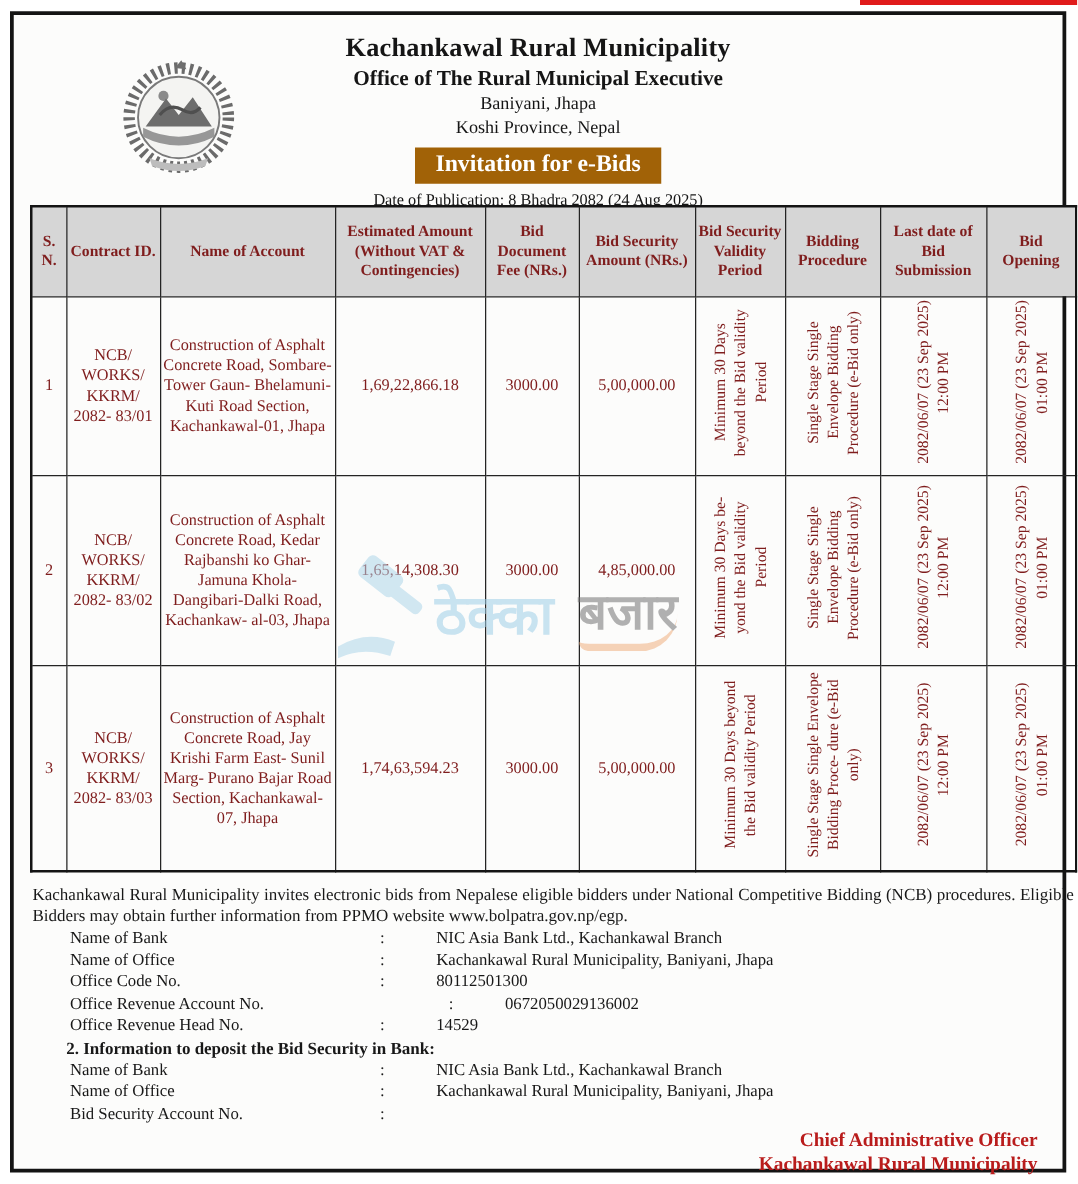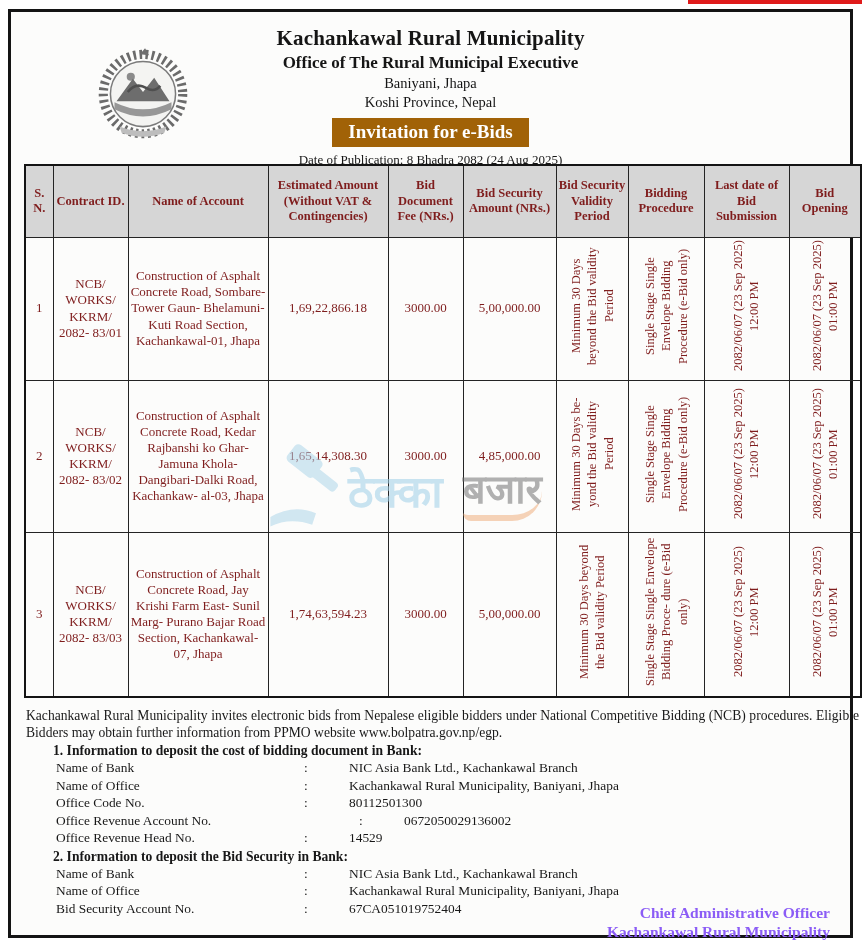--- a/index.html
+++ b/index.html
@@ -37,21 +37,21 @@
   .wm-w2 { font-family:"DejaVu Sans", sans-serif; font-size:40px; font-weight:bold; color:#737373; margin-left:20px; border-bottom:6px solid #f0b080; border-radius:0 0 30px 8px; }
 
   
   .notes { position:absolute; left:15px; top:696px; width:833px; color:#181818; }
   .para { font-size:13.6px; line-height:1.22; text-align:justify; }
   .sec-title { font-size:13.6px; font-weight:bold; margin-left:27px; margin-top:2px; }
   .bank-row { display:grid; grid-template-columns:248px 45px 1fr; margin-left:30px; font-size:13.4px; line-height:17.5px; }
   .bank-row.shift { grid-template-columns:303px 45px 1fr; }
   .bank-row .c { text-align:left; }
 
-  .sig { position:absolute; right:20px; top:891px; text-align:right; font-size:15.5px; font-weight:bold; line-height:1.25; color:#8b5cf6; }
+  .sig { position:absolute; right:20px; top:891px; text-align:right; font-size:15.5px; font-weight:bold; line-height:1.25; color:#b91c1c; }
 </style>
 </head>
 <body>
 
 <div class="canvas">
   <div class="red-strip"></div>
 
   <div class="frame">
 
     <svg class="emblem" viewBox="0 0 110 110">
@@ -149,21 +149,20 @@
           <path d="M12 78 q24 -14 48 -4 l-4 12 q-24 -8 -44 2 z"></path>
         </g>
       </svg>
       <span class="wm-w1">ठेक्का</span>
       <span class="wm-w2">बजार</span>
     </div>
 
     <div class="notes">
       <div class="para">Kachankawal Rural Municipality invites electronic bids from Nepalese eligible bidders under National Competitive Bidding (NCB) procedures. Eligible Bidders may obtain further information from PPMO website www.bolpatra.gov.np/egp.</div>
 
-      <div class="sec-title">1. Information to deposit the cost of bidding document in Bank:</div>
       <div class="bank-row">
         <span class="c">Name of Bank</span>
         <span class="c">:</span>
         <span class="c">NIC Asia Bank Ltd., Kachankawal Branch</span>
       </div>
       <div class="bank-row">
         <span class="c">Name of Office</span>
         <span class="c">:</span>
         <span class="c">Kachankawal Rural Municipality, Baniyani, Jhapa</span>
       </div>
@@ -190,21 +189,20 @@
         <span class="c">NIC Asia Bank Ltd., Kachankawal Branch</span>
       </div>
       <div class="bank-row">
         <span class="c">Name of Office</span>
         <span class="c">:</span>
         <span class="c">Kachankawal Rural Municipality, Baniyani, Jhapa</span>
       </div>
       <div class="bank-row">
         <span class="c">Bid Security Account No.</span>
         <span class="c">:</span>
-        <span class="c">67CA051019752404</span>
       </div>
     </div>
 
     <div class="sig">
       <div>Chief Administrative Officer</div>
       <div>Kachankawal Rural Municipality</div>
     </div>
 
   </div>
 </div>

